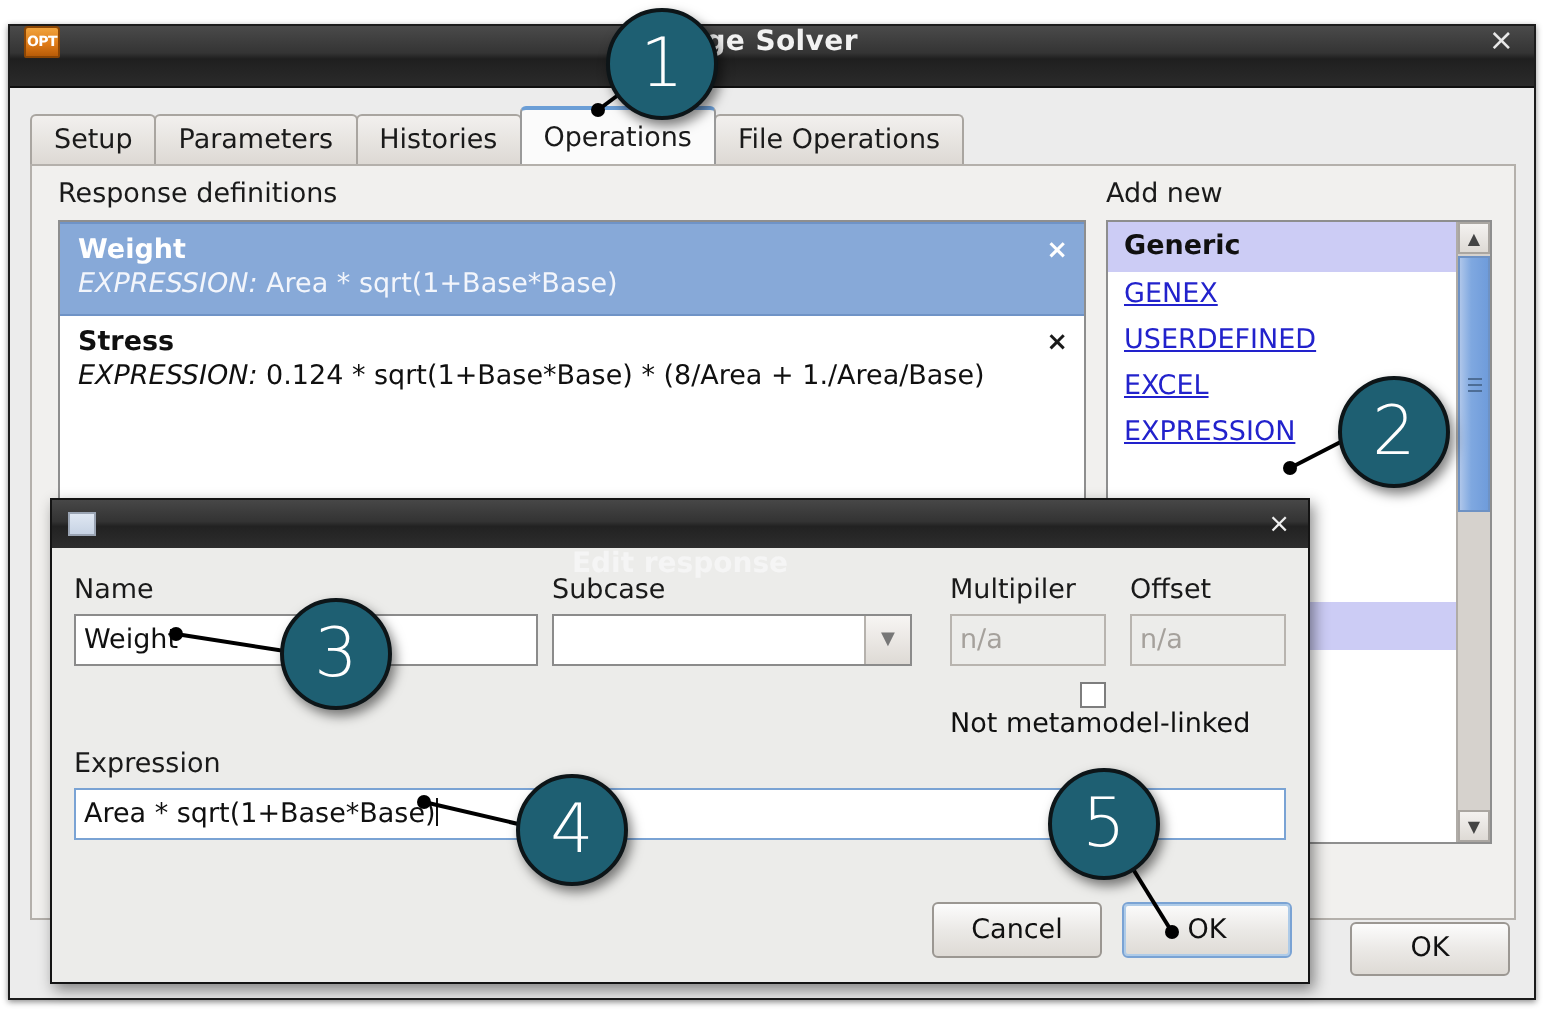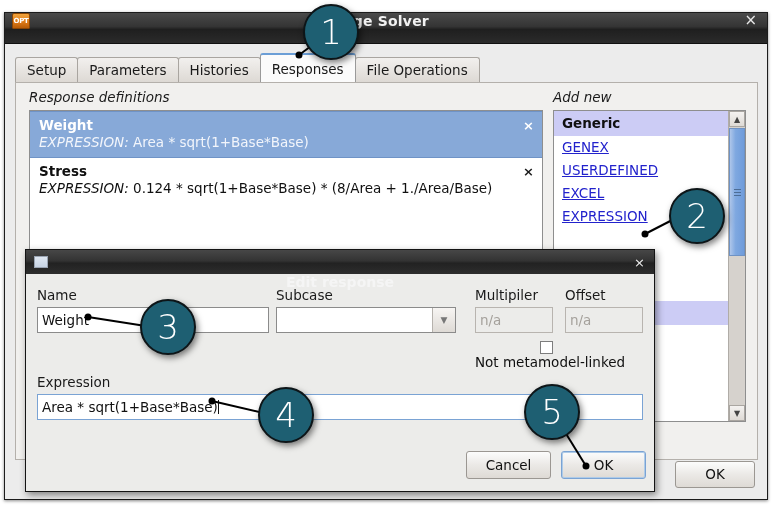--- a/index.html
+++ b/index.html
@@ -113,21 +113,20 @@
     height: 378px;
     background: #f1f0ee;
     border: 1px solid #b4b0ab;
     box-sizing: border-box;
   }
 
   .section-label {
     position: absolute;
     font-size: 13.5px;
     color: #1a1a1a;
-    font-style: italic;
   }
 
   
   #response-list {
     position: absolute;
     left: 13px;
     top: 27px;
     width: 514px;
     height: 312px;
     background: #ffffff;
@@ -437,21 +436,21 @@
   <div class="titlebar">
     <div class="app-icon">OPT</div>
     <div class="title-text">age Solver</div>
     <div class="win-close">×</div>
   </div>
 
   <div class="tabstrip">
     <div class="tab">Setup</div>
     <div class="tab">Parameters</div>
     <div class="tab">Histories</div>
-    <div class="tab active">Responses</div>
+    <div class="tab active">Operations</div>
     <div class="tab">File Operations</div>
   </div>
 
   <div class="tabpanel">
 
     <div class="section-label" style="left:13px; top:6px;">Response definitions</div>
 
     <div class="section-label" style="left:537px; top:6px;">Add new</div>
 
     <div id="response-list">

